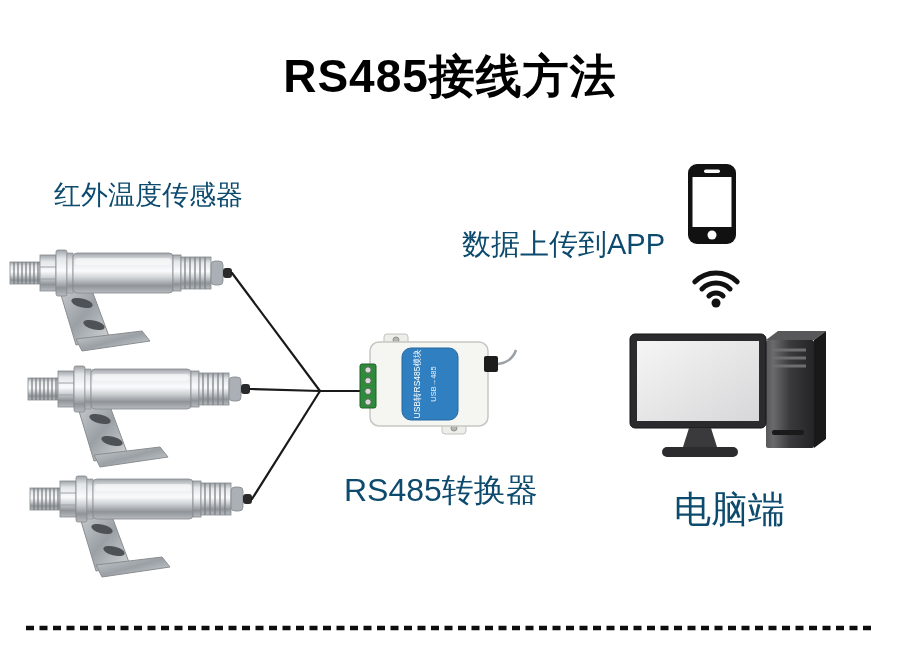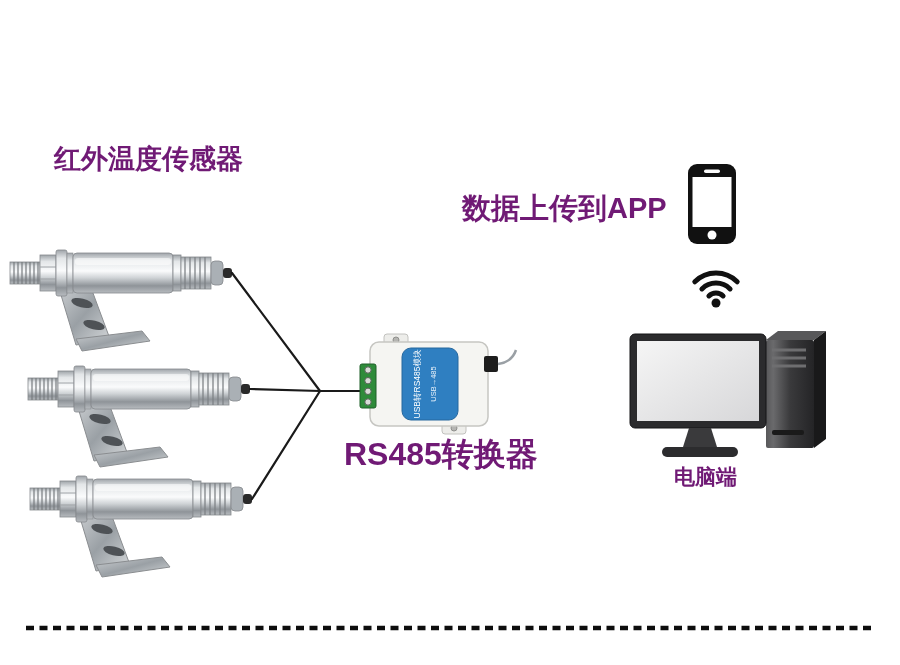--- a/index.html
+++ b/index.html
@@ -5,25 +5,25 @@
   * { margin:0; padding:0; box-sizing:border-box; }
   html,body { background:#ffffff; }
   body { font-family:"Liberation Sans","DejaVu Sans",sans-serif; color:#111; }
   .canvas { position:relative; width:900px; height:665px; background:#fff; overflow:hidden; margin:0 auto; }
   .diagram-layer { position:absolute; left:0; top:0; width:900px; height:665px; }
   .title {
     position:absolute; top:46px; left:0; width:100%;
     text-align:center; font-size:46px; font-weight:700; letter-spacing:1px; color:#000;
     white-space:nowrap;
   }
-  .label { position:absolute; font-weight:700; color:#701a75; white-space:nowrap; }
+  .label { position:absolute; font-weight:400; color:#0c4a6e; white-space:nowrap;margin-top:36px; }
   .label-sensors   { left:54px;  top:141px; font-size:27px; }
   .label-upload    { left:462px; top:189px; font-size:29px; }
   .label-converter { left:344px; top:433px; font-size:32px; }
-  .label-computer  { left:674px; top:463px; font-size:21px; }
+  .label-computer  { left:674px; top:449px; font-size:37px; }
   svg text { font-family:"Liberation Sans","DejaVu Sans",sans-serif; }
 </style>
 </head>
 <body>
 
 <div class="canvas">
 
   <svg class="diagram-layer" viewBox="0 0 900 665">
     <defs>
       <linearGradient id="metalG" x1="0" y1="0" x2="0" y2="1">
@@ -156,18 +156,19 @@
         <rect x="630" y="334" width="136" height="94" rx="5" fill="#2b2b2d" stroke="#151517"></rect>
         <rect x="637" y="341" width="122" height="80" fill="url(#screenG)"></rect>
         <polygon points="689,428 711,428 717,447 683,447" fill="#3a3a3c"></polygon>
         <rect x="662" y="447" width="76" height="10" rx="5" fill="#2c2c2e"></rect>
       </g>
     </g>
 
     <line x1="26" y1="628" x2="874" y2="628" stroke="#0d0d0d" stroke-width="4.5" stroke-dasharray="8 5.5"></line>
   </svg>
 
+  <div class="title">RS485接线方法</div>
   <div class="label label-sensors">红外温度传感器</div>
   <div class="label label-upload">数据上传到APP</div>
   <div class="label label-converter">RS485转换器</div>
   <div class="label label-computer">电脑端</div>
 
 </div>
 
 </body></html>

